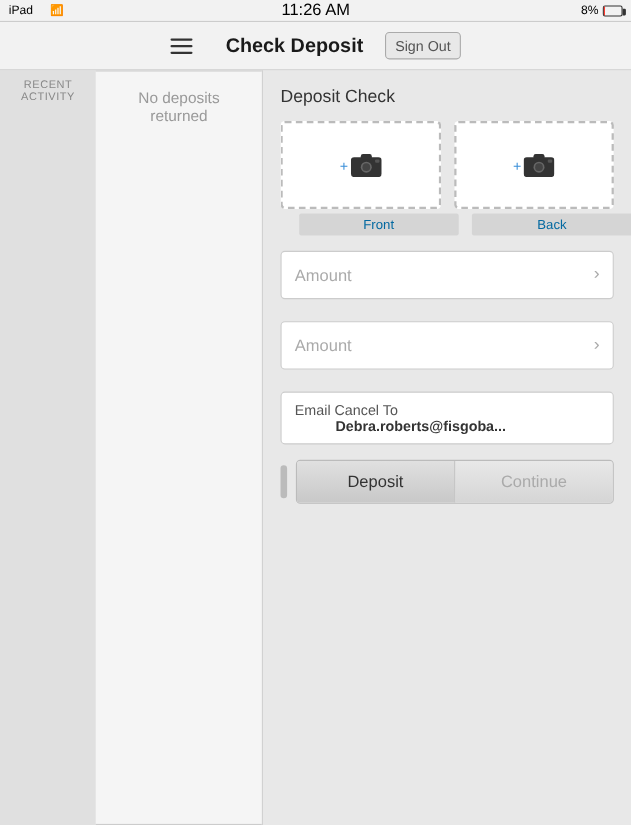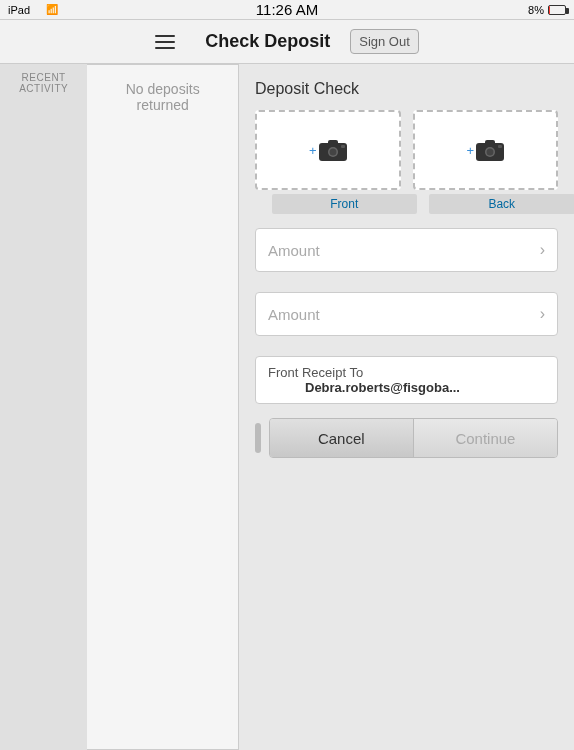--- a/index.html
+++ b/index.html
@@ -314,25 +314,25 @@
       <span class="form-row-text">Amount</span>
       <span class="form-row-chevron">›</span>
     </div>
 
     <div class="form-row">
       <span class="form-row-text">Amount</span>
       <span class="form-row-chevron">›</span>
     </div>
 
     <div class="email-row">
-      <span class="email-to">Front Receipt To </span><span class="email-address">Debra.roberts@fisgoba...</span>
+      <span class="email-to">Email Cancel To </span><span class="email-address">Debra.roberts@fisgoba...</span>
     </div>
 
     <div class="buttons-wrapper">
       <div class="scroll-indicator"></div>
       <div class="action-buttons">
-        <button class="btn-cancel">Cancel</button>
+        <button class="btn-cancel">Deposit</button>
         <button class="btn-continue">Continue</button>
       </div>
     </div>
 
   </div>
 </div>
 
 </body></html>

